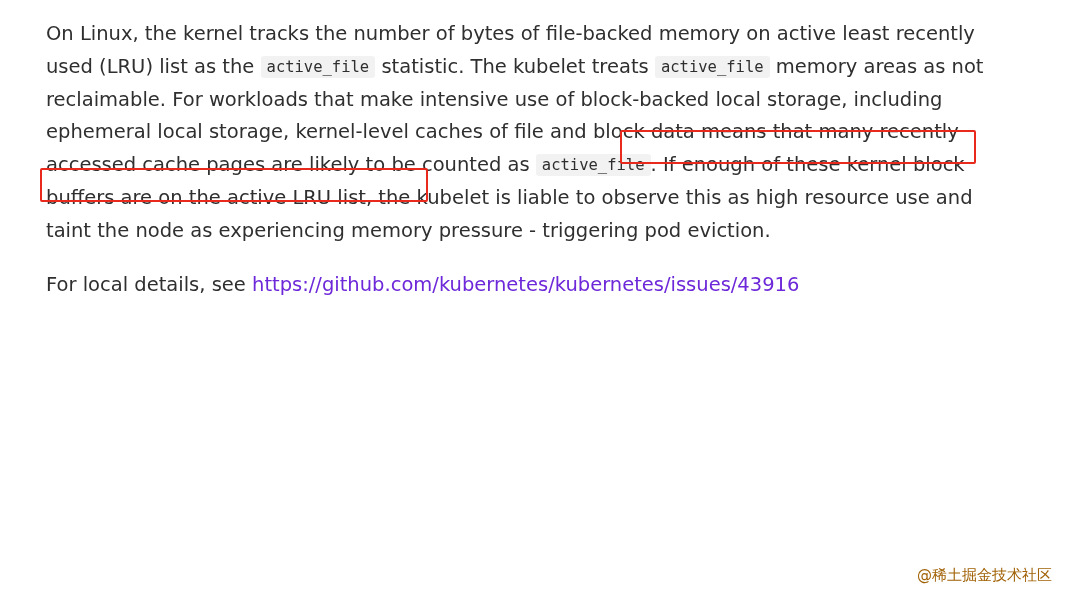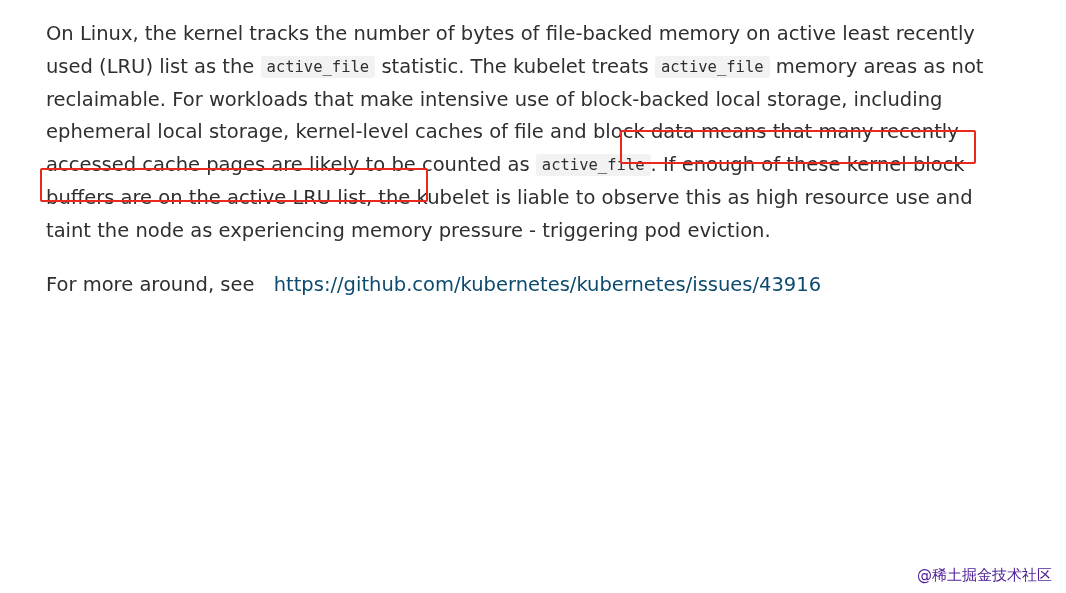--- a/index.html
+++ b/index.html
@@ -42,23 +42,22 @@
     font-size: 15.5px;
     background: #f2f2f2;
     border-radius: 3px;
     padding: 2px 6px;
     color: #2f2f2f;
     white-space: nowrap;
     vertical-align: 1px;
     margin-top: 30px;
   }
   a.link {
-    color: #0c4a6e;
+    color: #6d28d9;
     text-decoration: none;
-    margin-left: 13px;
   }
   
   .annot {
     position: relative;
     display: inline;
     box-shadow: 0 0 0 0;
   }
   .redbox {
     position: absolute;
     border: 2px solid #e8291c;
@@ -76,36 +75,36 @@
     left: 40px;
     top: 168px;
     width: 388px;
     height: 34px;
   }
   .watermark {
     position: absolute;
     right: 14px;
     bottom: 8px;
     font-size: 15px;
-    color: #4c1d95;
+    color: #a16207;
     font-family: "DejaVu Sans", sans-serif;
   }
 </style>
 </head>
 <body>
 
 <div class="page">
 
 
   <p class="para">
     <span>On Linux, the kernel tracks the number of bytes of file-backed memory on active least recently used (LRU) list as the </span><code class="inline">active_file</code><span> statistic. </span><span class="annot">The kubelet treats </span><code class="inline">active_file</code><span class="annot"> memory areas as not reclaimable.</span><span> For workloads that make intensive use of block-backed local storage, including ephemeral local storage, kernel-level caches of file and block data means that many recently accessed cache pages are likely to be counted as </span><code class="inline">active_file</code><span>. If enough of these kernel block buffers are on the active LRU list, the kubelet is liable to observe this as high resource use and taint the node as experiencing memory pressure - triggering pod eviction.</span>
   </p>
 
   <p class="para">
-    <span>For more around, see </span><a class="link" href="#">https://github.com/kubernetes/kubernetes/issues/43916</a>
+    <span>For local details, see </span><a class="link" href="#">https://github.com/kubernetes/kubernetes/issues/43916</a>
   </p>
 
 
 </div>
 
 <div class="redbox" id="redbox-1"></div>
 <div class="redbox" id="redbox-2"></div>
 
 <div class="watermark">@稀土掘金技术社区</div>
 

